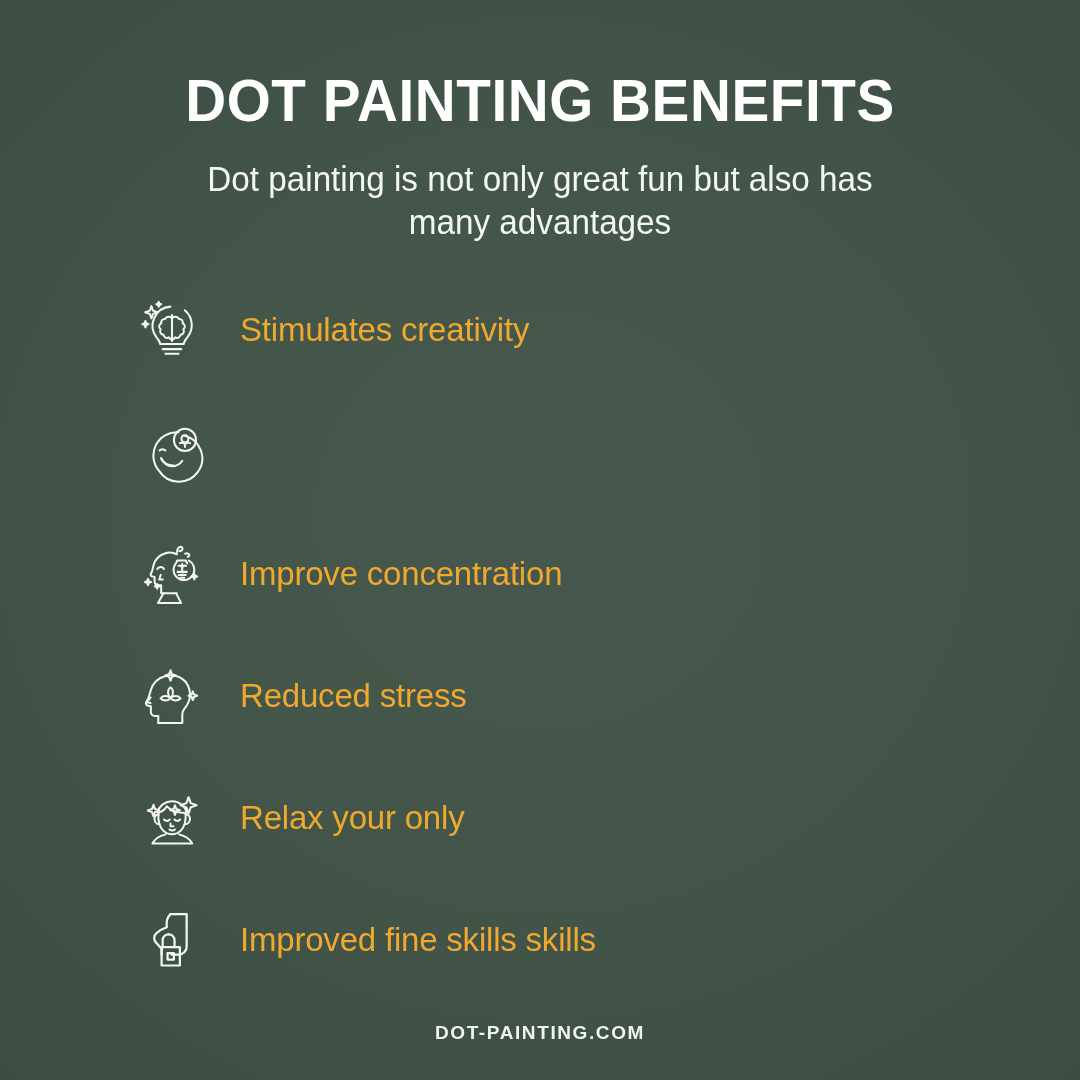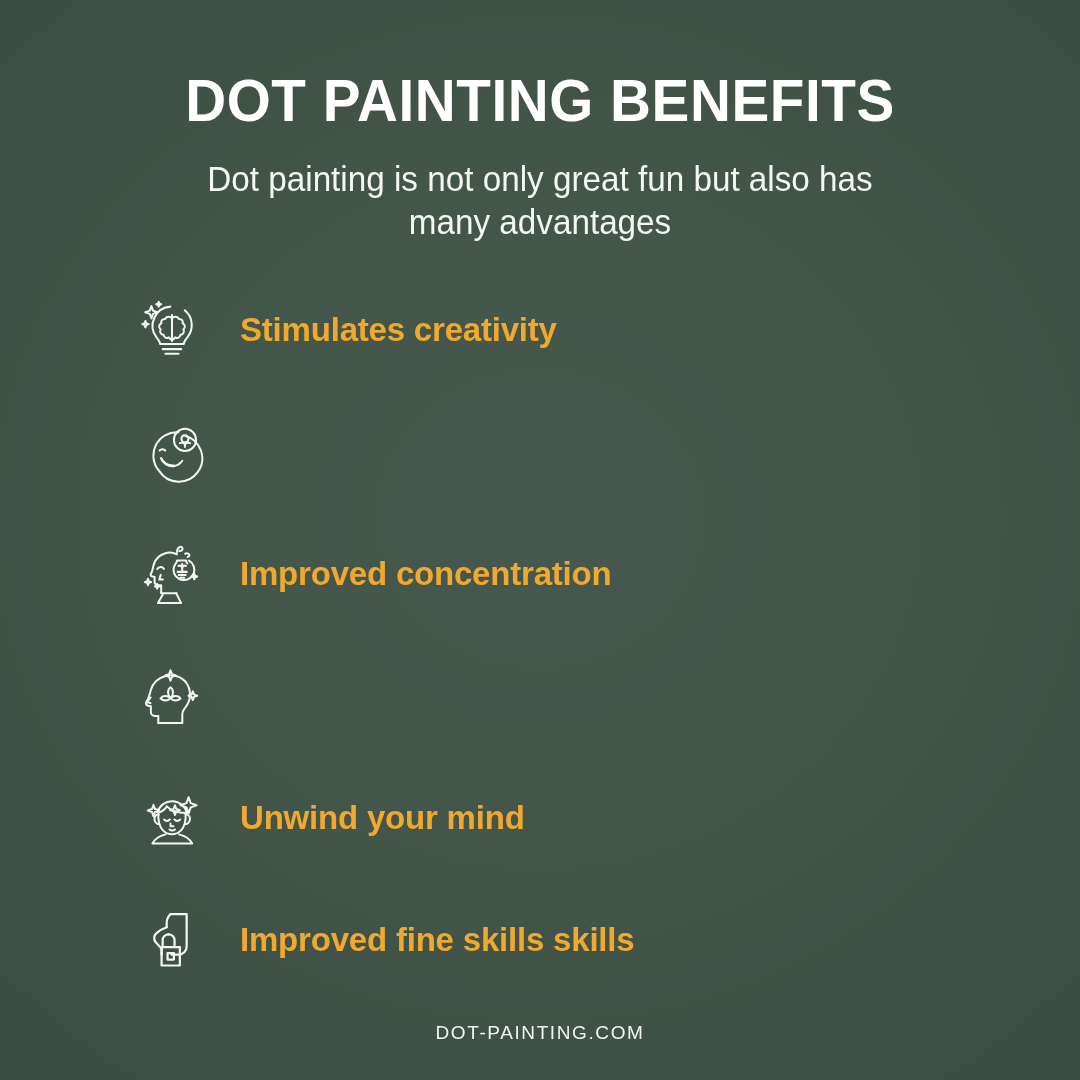--- a/index.html
+++ b/index.html
@@ -84,35 +84,35 @@
   }
   .benefit-icon svg {
     display: block;
     width: 68px;
     height: 68px;
   }
 
   .benefit-label {
     margin-left: 32px;
     font-size: 33px;
-    font-weight: 700;
+    font-weight: 400;
     color: #f0a92f;
     letter-spacing: -0.2px;
     white-space: nowrap;
   }
 
   
   #footer {
     position: absolute;
     left: 0;
     top: 1022px;
     width: 1080px;
     text-align: center;
     font-size: 19px;
-    font-weight: 400;
+    font-weight: 700;
     letter-spacing: 1.6px;
     color: #f2f4f2;
   }
 </style>
 </head>
 <body>
 
 <div id="poster">
 
   <div id="header">
@@ -165,57 +165,58 @@
           <path d="M44.4 12.9c1.6-.7 3.3-.3 3.8.9.4 1-.4 2-1.5 2.1"></path>
           <path d="M48 19.4a9.8 9.8 0 1 1-14.6 8.6c0-2.9 1-4.4 2.2-6 .8-1 1.1-1.8 1.2-2.8h8.4c.1 1 .4 1.8 1.2 2.8"></path>
           <path d="M37.3 30h8.6M38.3 32.9h6.6M39.8 35.5h3.6"></path>
           <path d="M41.6 22.6v8"></path>
           <path d="M41.6 25.5c-1-1.3-2.4-1.6-3.5-1.1M41.6 25.5c1-1.3 2.4-1.6 3.5-1.1"></path>
           <path d="M53 31.6l.7 2 2 .7-2 .7-.7 2-.7-2-2-.7 2-.7z"></path>
           <path d="M9.4 36.6l.8 2.2 2.2.8-2.2.8-.8 2.2-.8-2.2-2.2-.8 2.2-.8z"></path>
           <path d="M18 41.4l.6 1.6 1.6.6-1.6.6-.6 1.6-.6-1.6-1.6-.6 1.6-.6z"></path>
         </svg>
       </span>
-      <span class="benefit-label">Improved concentration</span>
+      <span class="benefit-label">Improve concentration</span>
     </div>
 
     <div class="benefit-row">
       <span class="benefit-icon">
         <svg viewBox="0 0 64 64" fill="none" stroke="#f4f6f4" stroke-width="1.9" stroke-linecap="round" stroke-linejoin="round">
           <path d="M44.6 18.4A19.4 19.4 0 0 0 12 26.6c-1.4 5.2-1.6 7.4-4 10.7-1.1 1.6-.5 3.4 1.5 3.8l2.6.6v5.4c0 2.1 1.7 3.8 3.8 3.8h3.2v6.6"></path>
           <path d="M19.1 57.5h22.6v-8.2c0-2.5.8-4 2.2-5.7a19.4 19.4 0 0 0 .7-25.2"></path>
           <path d="M11.9 33.4l-3.6 4.6 3.4.6"></path>
           <path d="M30.6 23.8c-3.1 2.2-3.1 7.3 0 10.2 3.1-2.9 3.1-8 0-10.2z"></path>
           <path d="M30.6 34c-3-2.8-7.7-2.4-9.4.3 2.9 2.6 7 2.5 9.4-.3z"></path>
           <path d="M30.6 34c3-2.8 7.7-2.4 9.4.3-2.9 2.6-7 2.5-9.4-.3z"></path>
           <path d="M30.6 7.8l1.3 3.6 3.6 1.3-3.6 1.3-1.3 3.6-1.3-3.6-3.6-1.3 3.6-1.3z"></path>
           <path d="M51.6 27.6l1.1 3 3 1.1-3 1.1-1.1 3-1.1-3-3-1.1 3-1.1z"></path>
         </svg>
       </span>
+      <span class="benefit-label">Reduced stress</span>
     </div>
 
     <div class="benefit-row">
       <span class="benefit-icon">
         <svg viewBox="0 0 64 64" fill="none" stroke="#f4f6f4" stroke-width="1.9" stroke-linecap="round" stroke-linejoin="round">
           <path d="M18.4 26.4a14.2 14.2 0 0 1 27.4.6"></path>
           <path d="M19.2 27.4c-.5 7.4.9 12.6 4.3 16.2 2.2 2.3 5.2 3.6 8.5 3.6s6.3-1.3 8.5-3.6c3.4-3.6 4.8-8.8 4.3-16.2"></path>
           <path d="M19.5 28.8c-2.4-.3-4 1.6-4 3.9 0 2.8 1.9 5 4.6 5.2"></path>
           <path d="M44.9 28.8c2.4-.3 4 1.6 4 3.9 0 2.8-1.9 5-4.6 5.2"></path>
           <path d="M19.2 27.2c3.8-1.4 6.5-3.7 8-6.2 3 3.5 10.1 6.4 18.4 6.2"></path>
           <path d="M24.5 33.4c1.5 1.9 4 1.9 5.5 0"></path>
           <path d="M34.2 33.4c1.5 1.9 4 1.9 5.5 0"></path>
           <path d="M30.6 37.2v2.6h2.8"></path>
           <path d="M29.6 42.8c1.6 1.2 3.6 1.2 5.2 0"></path>
           <path d="M26 47.4c-5.7 1.4-10 3.8-12.4 8.6h37.4c-2.4-4.8-6.7-7.2-12.4-8.6"></path>
           <path d="M47.6 12.4l2 5.6 5.6 2-5.6 2-2 5.6-2-5.6-5.6-2 5.6-2z"></path>
           <path d="M14.6 19.6l1.4 4 4 1.4-4 1.4-1.4 4-1.4-4-4-1.4 4-1.4z"></path>
           <path d="M34.8 20l1.2 3.4 3.4 1.2-3.4 1.2-1.2 3.4-1.2-3.4-3.4-1.2 3.4-1.2z"></path>
         </svg>
       </span>
-      <span class="benefit-label">Unwind your mind</span>
+      <span class="benefit-label">Relax your only</span>
     </div>
 
     <div class="benefit-row">
       <span class="benefit-icon">
         <svg viewBox="0 0 64 64" fill="none" stroke="#f4f6f4" stroke-width="2.1" stroke-linecap="round" stroke-linejoin="round">
           <path d="M30.6 7.6h15.2v30.6c0 4.2-3.4 7.6-7.6 7.6h-6.6"></path>
           <path d="M30.6 7.6c-2.6 2.8-3.6 5.1-3.6 8.4v4"></path>
           <path d="M27 20c-3.6 1.2-6.9 3.1-9.8 5.8-2.4 2.2-2.6 5.9-.5 8.3l5.5 6.2"></path>
           <path d="M22.2 40.3v5.5"></path>
           <path d="M28.8 26.6c-3.1 0-5.6 2.5-5.6 5.6v6.6"></path>

